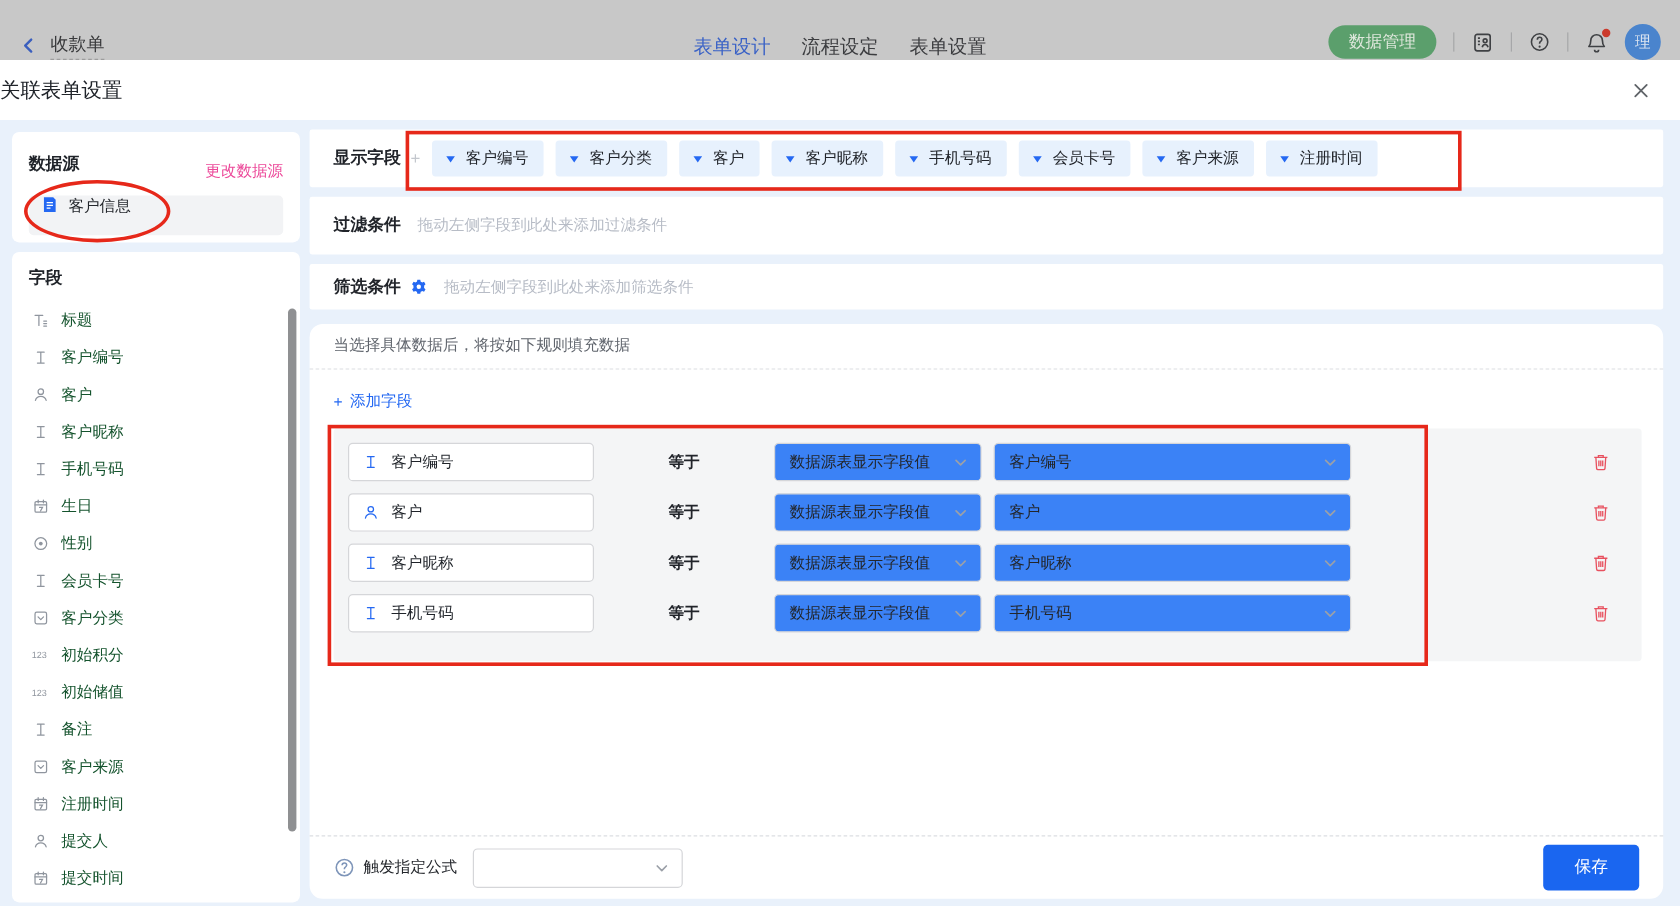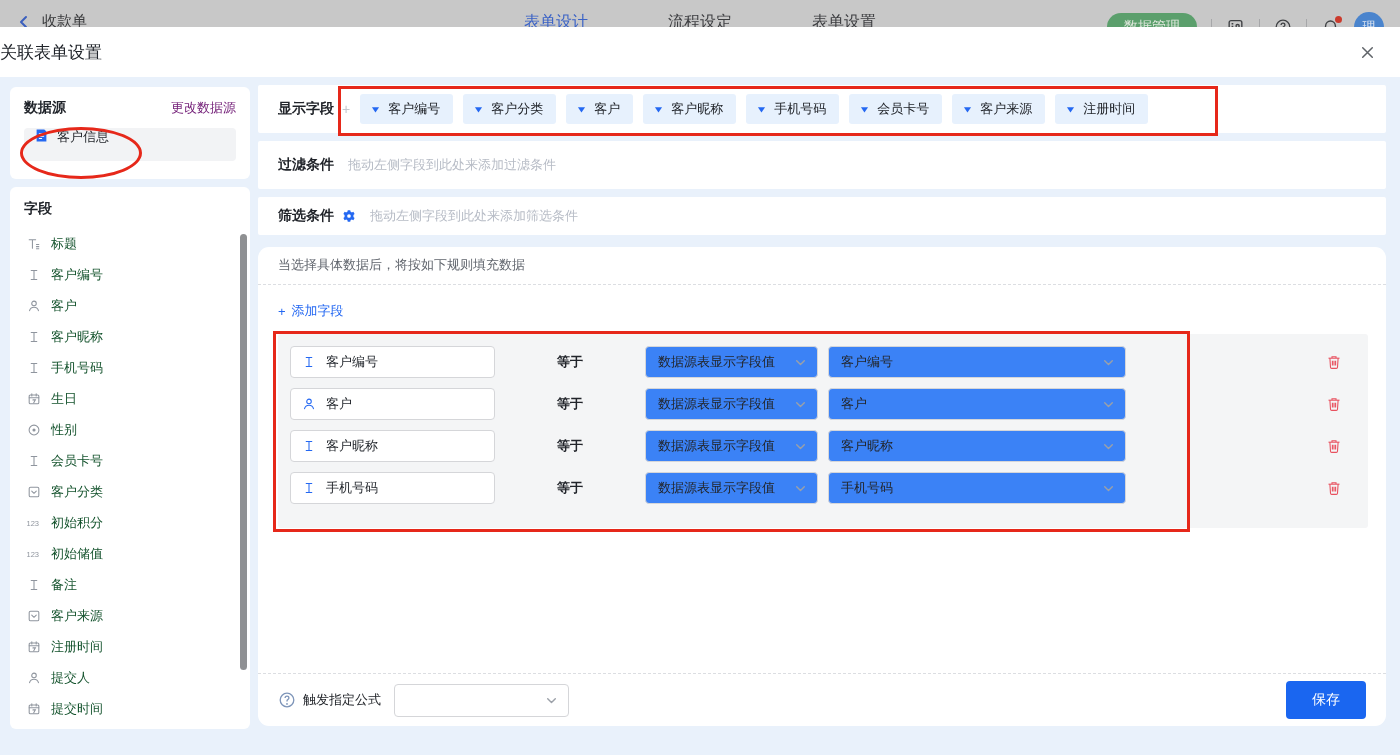--- a/index.html
+++ b/index.html
@@ -1,24 +1,24 @@
 <!DOCTYPE html>
 <html><head>
 <meta charset="utf-8">
 <style>
   * { margin:0; padding:0; box-sizing:border-box; }
   html,body { width:1400px; height:755px; overflow:hidden; }
   body { font-family:"Liberation Sans","DejaVu Sans",sans-serif; font-size:13px; color:#1f2329; background:#e9f1fb; }
 
   
-  .topbar { position:relative; height:27px; background:#c8c8c8; display:flex; align-items:flex-start; padding:12px 16px; }
+  .topbar { position:relative; height:50px; background:#c8c8c8; display:flex; align-items:flex-end; padding:0 16px; }
   .tb-left { display:flex; align-items:center; gap:10px; }
   .tb-back { color:#3b5fbe; display:flex; align-items:center; cursor:pointer; }
   .tb-title { font-size:15px; color:#38393b; padding-bottom:2px; border-bottom:1px dashed #9d9d9d; }
-  .tb-tabs { position:absolute; left:50%; transform:translateX(-50%); display:flex; gap:80px; }
+  .tb-tabs { position:absolute; left:50%; transform:translateX(-50%); display:flex; gap:26px; }
   .tb-tab { font-size:16px; color:#3c3d40; cursor:pointer; }
   .tb-tab.active { color:#3a62c6; }
   .tb-right { margin-left:auto; display:flex; align-items:center; gap:14px; }
   .tb-pill { background:#5b9f6c; color:#dfe7dc; border:none; font-size:14px; height:28px; padding:0 17px; border-radius:14px; cursor:pointer; font-family:inherit; }
   .tb-sep { width:1px; height:16px; background:#a6a7a9; }
   .tb-ic { color:#3f4144; display:flex; align-items:center; cursor:pointer; position:relative; }
   .bell-dot { position:absolute; top:-2px; right:-2px; width:7px; height:7px; border-radius:50%; background:#cb3a2c; }
   .tb-avatar { width:30px; height:30px; border-radius:50%; background:#4a84cd; color:#dde5f0; display:flex; align-items:center; justify-content:center; font-size:13px; cursor:pointer; }
 
   
@@ -26,21 +26,21 @@
   .modal-title { font-size:17px; color:#20242a; }
   .modal-close { position:absolute; right:24px; top:17px; color:#5f6368; cursor:pointer; display:flex; }
 
   
   .body { display:flex; height:660px; }
   .left-col { width:240px; margin:10px 0 0 10px; flex:none; }
   .card { background:#fff; border-radius:6px; }
   .card-ds { position:relative; height:92px; padding:12px 14px; margin-bottom:8px; }
   .ds-head { display:flex; align-items:center; justify-content:space-between; }
   .ds-title { font-size:14px; font-weight:700; }
-  .ds-change { font-size:13px; color:#701a75; cursor:pointer; }
+  .ds-change { font-size:13px; color:#ec4899; cursor:pointer;margin-top:12px; }
   .ds-item { margin-top:11px; height:33px; background:#f2f3f5; border-radius:4px; display:flex; gap:8px; padding:0 10px; cursor:pointer; }
   .ds-item-label { font-size:13px; color:#24272c; }
   .ann-ellipse { position:absolute; left:10px; top:40px; width:122px; height:52px; border:3px solid #e6281a; border-radius:50%; pointer-events:none; }
 
   .card-fields { position:relative; height:542px; padding:13px 0 0 14px; }
   .fields-title { font-size:14px; font-weight:700; margin-bottom:10px; }
   .field-list { }
   .field-item { height:31px; display:flex; align-items:center; gap:9px; cursor:grab; padding-left:2px; }
   .fi-icon { color:#8f959e; display:flex; width:16px; justify-content:center; }
   .fi-label { font-size:13px; color:#14532d; }

